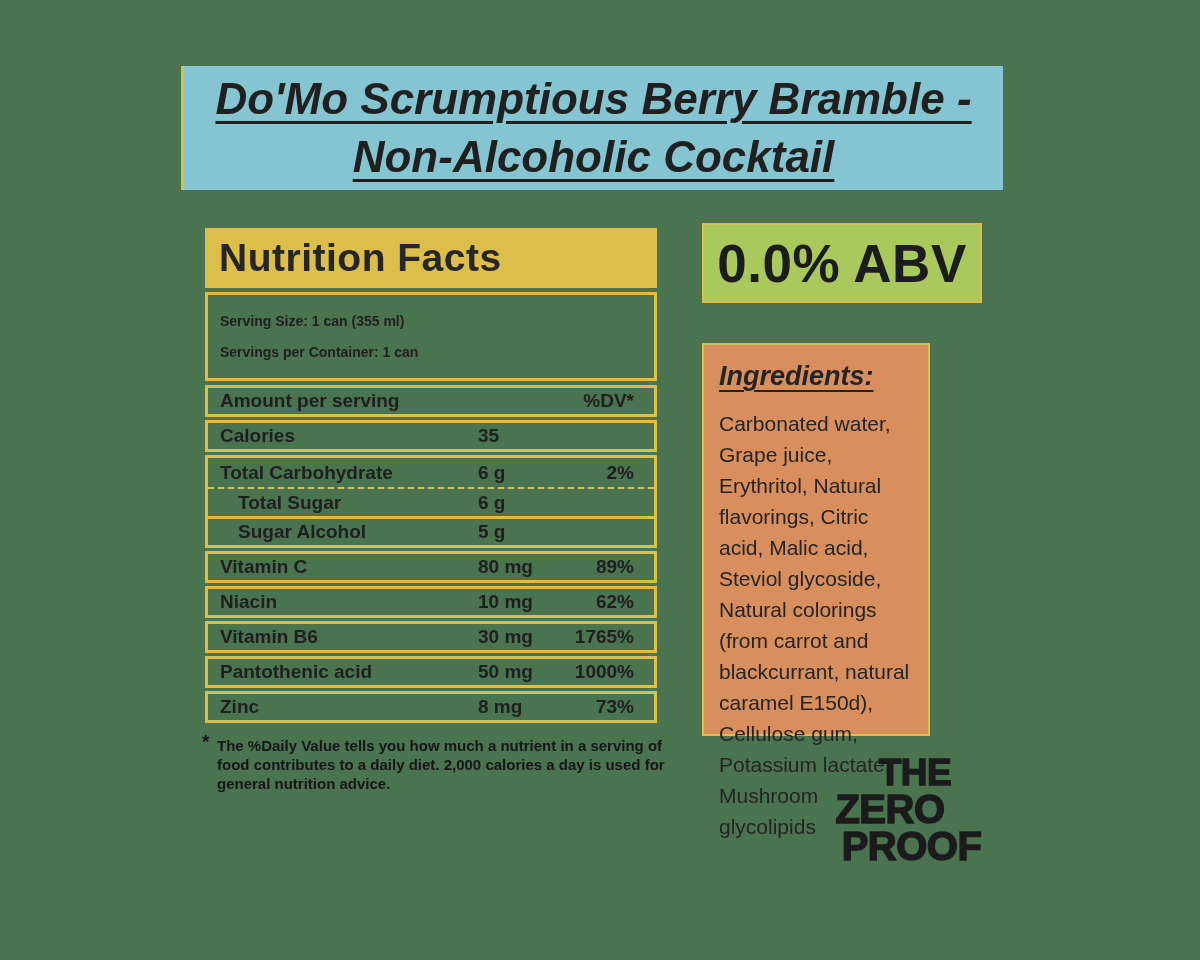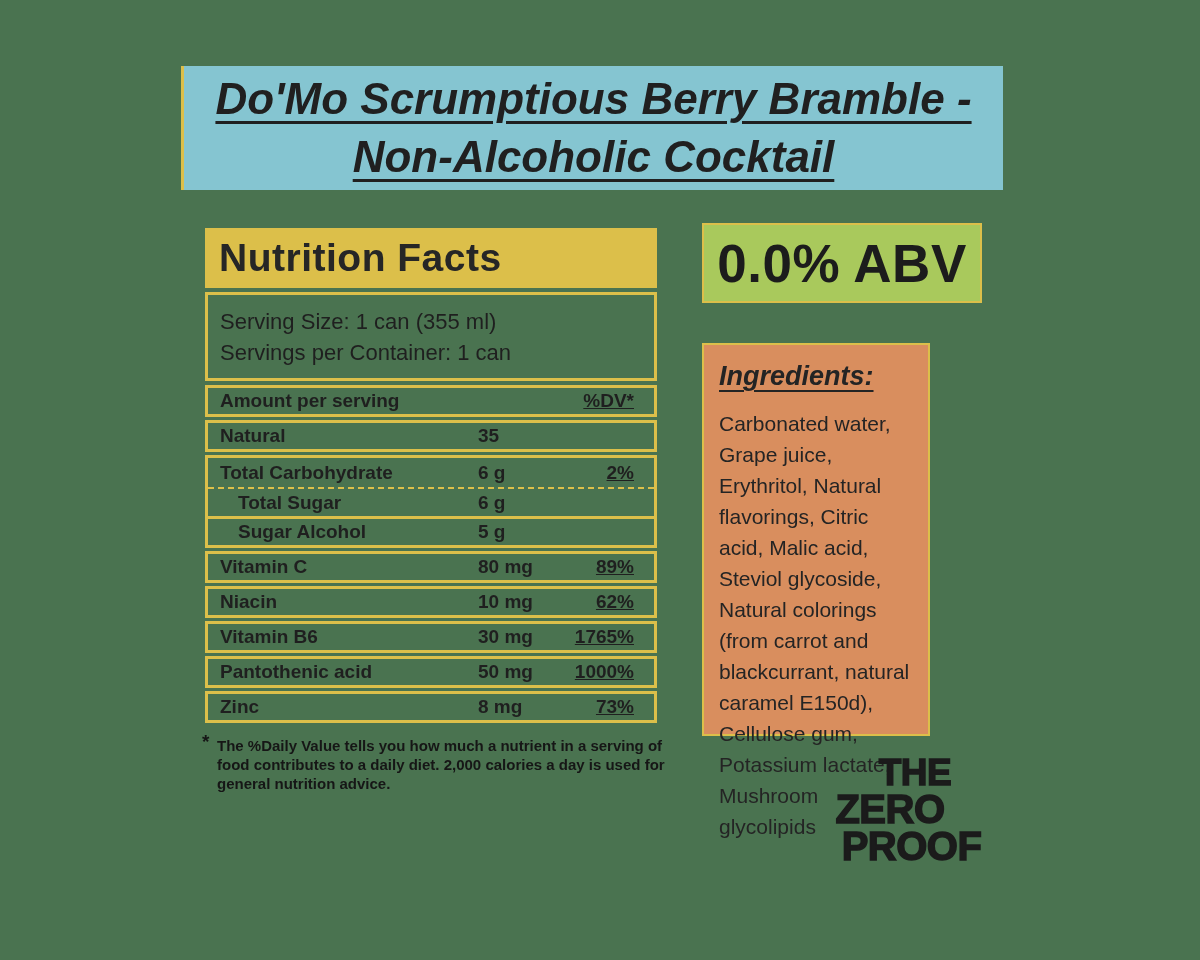--- a/index.html
+++ b/index.html
@@ -34,31 +34,31 @@
   .nf{position:absolute;left:205px;top:228px;width:452px;}
   .nf-title{
     height:60px;background:var(--gold);
     display:flex;align-items:center;padding-left:14px;
     font-size:39px;font-weight:700;color:#262626;letter-spacing:.5px;
   }
   .serving-box{
     margin-top:4px;border:3px solid var(--gold);
     padding:11px 12px 10px 12px;
   }
-  .serving-box p{font-size:22px;font-weight:400;line-height:31px;}
+  .serving-box p{font-size:14px;font-weight:700;line-height:31px;}
 
   .table{margin-top:4px;text-align:center;}
   .row{
     position:relative;border:3px solid var(--gold);
     height:32px;margin-bottom:3px;
     display:flex;align-items:center;
   }
   .row .name{padding-left:12px;font-size:19px;font-weight:700;}
   .row .amt{position:absolute;left:270px;font-size:19px;font-weight:700;}
-  .row .dv{position:absolute;right:20px;font-size:19px;font-weight:700;text-decoration:underline;}
+  .row .dv{position:absolute;right:20px;font-size:19px;font-weight:700;}
   .group{border:3px solid var(--gold);margin-bottom:3px;}
   .group .row{border:none;height:29px;margin-bottom:0;}
   .group .row.div-dashed{border-top:2px dashed var(--gold);}
   .group .row.div-solid{border-top:3px solid var(--gold);}
   .row .name.indent{padding-left:30px;}
 
   .footnote{
     position:absolute;left:-5px;top:508px;width:468px;
     font-size:15px;font-weight:700;line-height:19px;color:#161616;
     padding-left:17px;
@@ -119,21 +119,21 @@
     </div>
 
     <div class="table">
 
       <div class="row">
         <span class="name">Amount per serving</span>
         <span class="dv">%DV*</span>
       </div>
 
       <div class="row">
-        <span class="name">Natural</span>
+        <span class="name">Calories</span>
         <span class="amt">35</span>
         <span class="dv"></span>
       </div>
 
       <div class="group">
         <div class="row">
           <span class="name">Total Carbohydrate</span>
           <span class="amt">6 g</span>
           <span class="dv">2%</span>
         </div>

